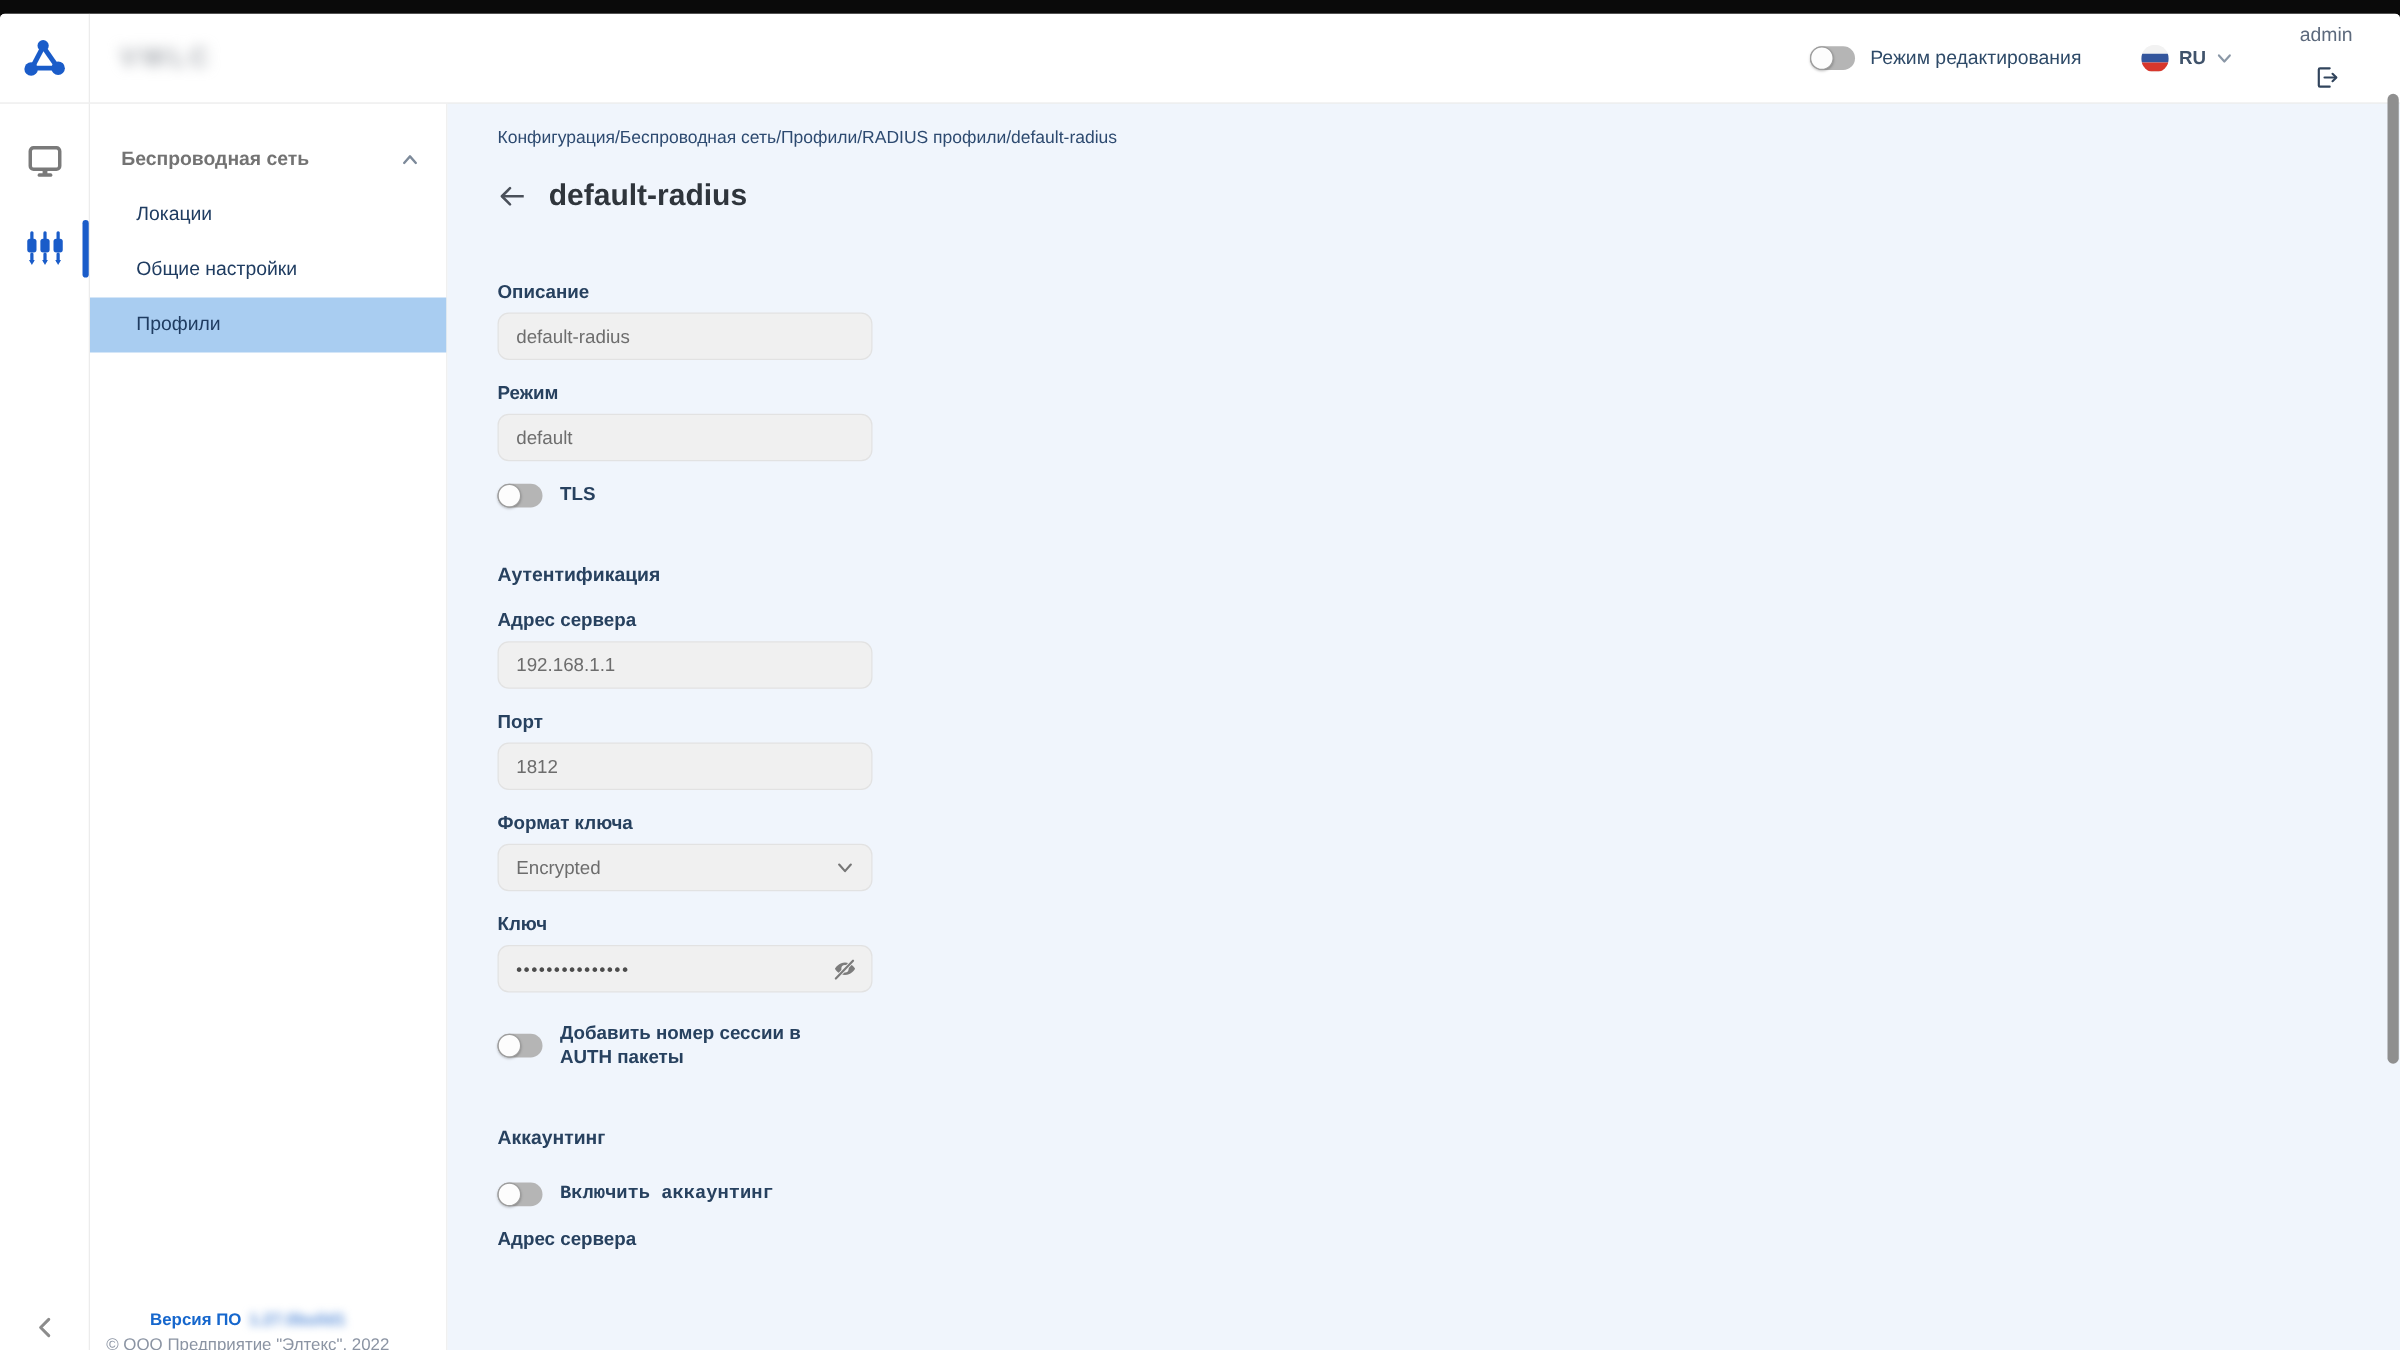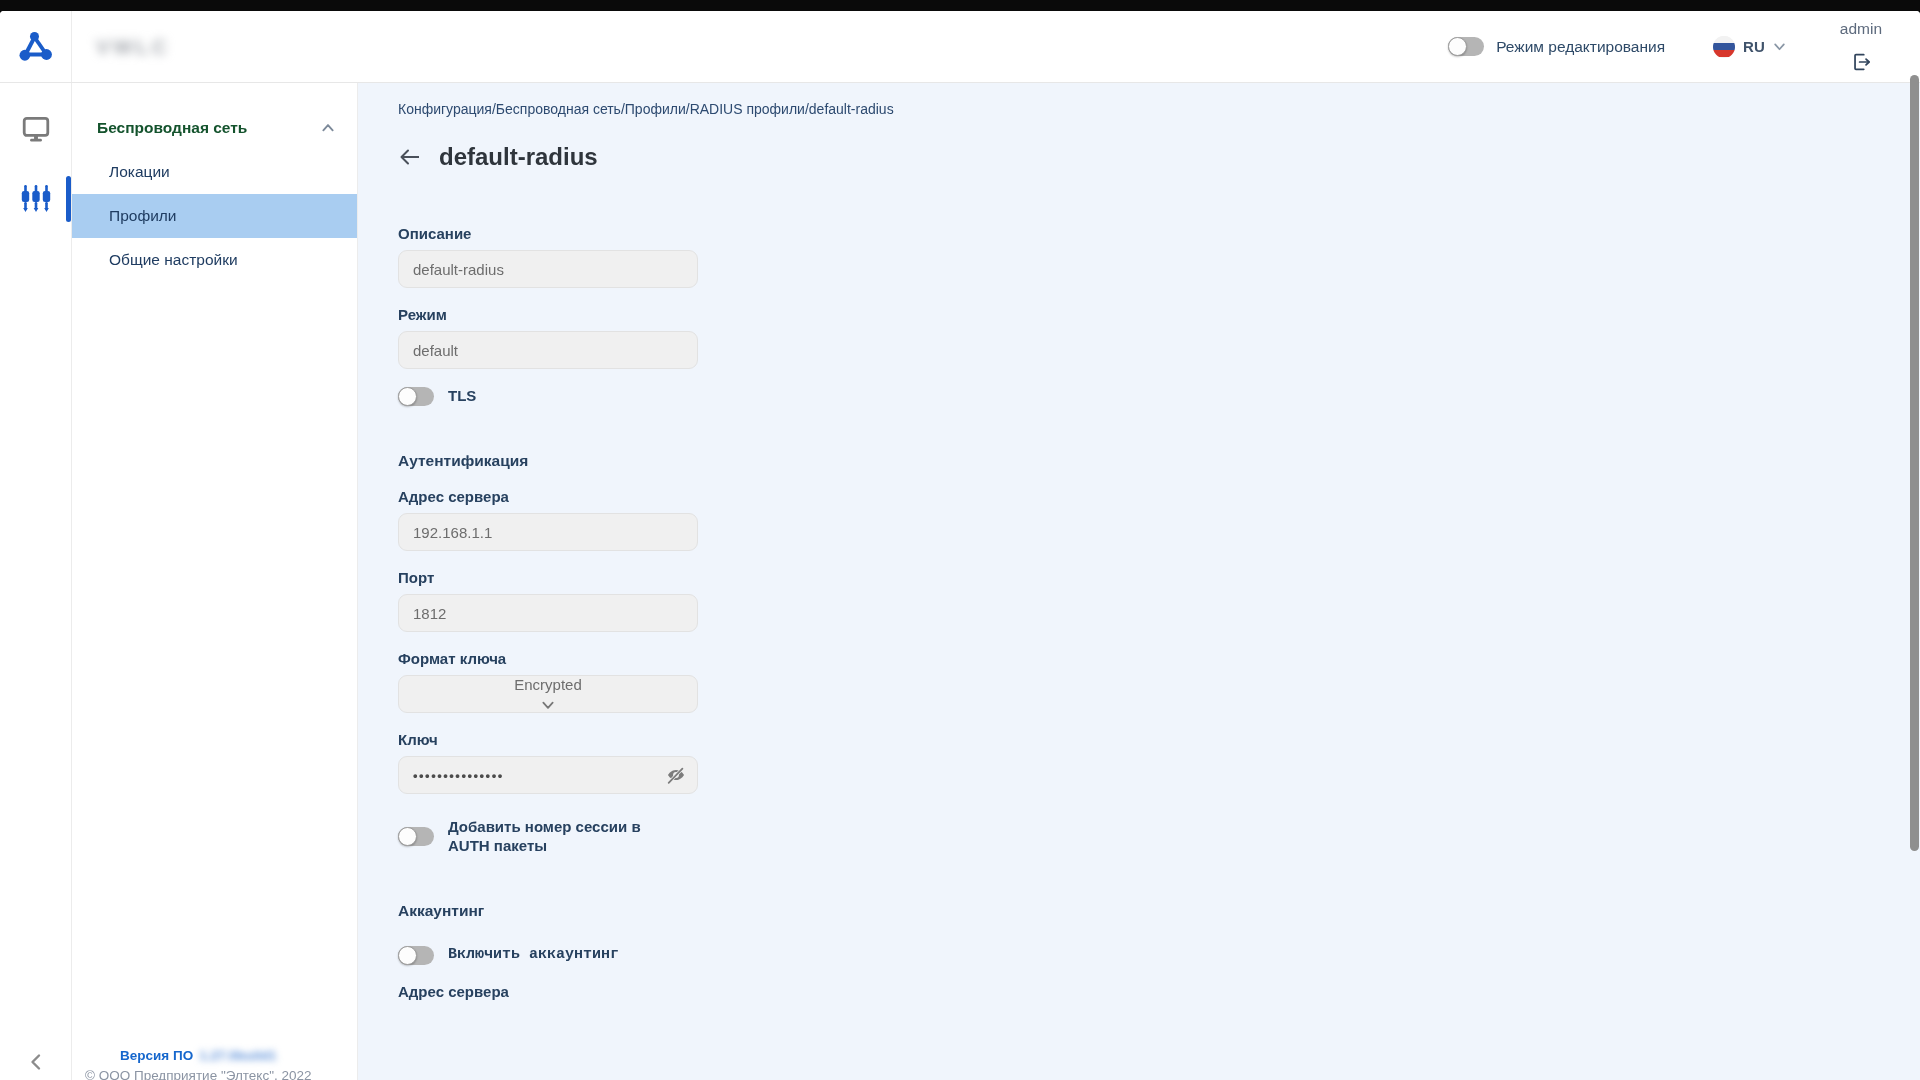--- a/index.html
+++ b/index.html
@@ -32,21 +32,21 @@
   
   .rail { grid-row:2; position:relative; background:#fff; border-right:1px solid #ececec; }
   .rail-icon { position:relative; width:100%; height:48px; display:flex; align-items:center; justify-content:center; cursor:pointer; }
   .rail-icon.first { margin-top:22px; }
   .rail-icon.second { margin-top:22px; }
   .active-bar { position:absolute; right:0; top:1px; width:5px; height:46px; background:#1a5cc9; border-radius:3px; }
   .rail-collapse { position:absolute; bottom:20px; left:0; width:72px; display:flex; justify-content:center; cursor:pointer; }
 
   
   .sidenav { grid-row:2; position:relative; background:#fff; border-right:1px solid #ececec; }
-  .nav-group { height:44px; margin-top:23px; display:flex; align-items:center; justify-content:space-between; padding:0 22px 0 25px; font-size:15.5px; font-weight:600; color:#14532d; cursor:pointer; }
+  .nav-group { height:44px; margin-top:23px; display:flex; align-items:center; justify-content:space-between; padding:0 22px 0 25px; font-size:15.5px; font-weight:600; color:#737373; cursor:pointer; }
   .nav-item { height:44px; display:flex; align-items:center; padding-left:37px; font-size:15.5px; color:#1f3c61; cursor:pointer; }
   .nav-item.active { background:#a9cdf1; }
   .version { position:absolute; left:13px; bottom:8px;text-align:center; }
   .v-line { font-size:13.5px; }
   .v-link { color:#1667cd; font-weight:600; text-decoration:none; cursor:pointer; }
   .v-blur { color:#5c90d9; font-weight:600; filter:blur(3.5px); margin-left:6px; user-select:none; }
   .copyright { margin-top:5px; font-size:13.5px; color:#8b94a3; }
 
   
   .content { grid-row:2; position:relative; background:#f0f5fc; padding:18px 0 0 40px; overflow:hidden; }
@@ -58,21 +58,21 @@
   .form { margin-top:54px; width:300px; }
   .field { margin-top:18px; }
   .form > .field:first-child { margin-top:0; }
   .field label { display:block; font-size:15px; font-weight:600; color:#27415f; margin-bottom:8px; }
   .tb, .select {
     width:300px; height:38px; border-radius:9px; background:#f0f0f0; border:1px solid #e2e2e2;
     padding:0 14px; font-size:15px; color:#6d6d6d; font-family:"Liberation Sans", sans-serif;
   }
   input.tb { outline:none; }
   input.tb::placeholder { color:#a8a8a8; }
-  .select { display:flex; align-items:center; justify-content:space-between; cursor:pointer;flex-direction:column; }
+  .select { display:flex; align-items:center; justify-content:space-between; cursor:pointer; }
   .input-wrap { position:relative; width:300px; }
   .input-wrap .tb { width:100%; padding-right:42px; }
   .key-tb { letter-spacing:1.5px; font-weight:700; color:#4c4c4c; font-size:13px; }
   .eye { position:absolute; right:11px; top:50%; transform:translateY(-50%); cursor:pointer; display:flex; }
   .sec-header { margin-top:46px; font-size:15.5px; font-weight:600; color:#27415f; }
   .toggle-row { display:flex; align-items:center; gap:14px; }
   .toggle-row.tls { margin-top:18px; }
   .toggle-row.auth-session { margin-top:24px; }
   .toggle-row.accounting { margin-top:26px;font-family:Liberation Mono, monospace; }
   .toggle-label { font-size:15px; font-weight:600; color:#27415f; line-height:1.25; max-width:232px; }
@@ -165,22 +165,22 @@
   </aside>
 
   <nav class="sidenav">
     <div class="nav-group">
       <span>Беспроводная сеть</span>
       <svg width="14" height="14" viewBox="0 0 12 12">
         <polyline points="2,8 6,3.5 10,8" fill="none" stroke="#7d8a9a" stroke-width="1.6" stroke-linecap="round" stroke-linejoin="round"></polyline>
       </svg>
     </div>
     <div class="nav-item">Локации</div>
+    <div class="nav-item">Общие настройки</div>
     <div class="nav-item active">Профили</div>
-    <div class="nav-item">Общие настройки</div>
 
     <div class="version">
       <div class="v-line">
         <a class="v-link">Версия ПО</a><span class="v-blur">1.27.0build1</span>
       </div>
       <div class="copyright">© ООО Предприятие "Элтекс", 2022</div>
     </div>
   </nav>
 
   <main class="content">

